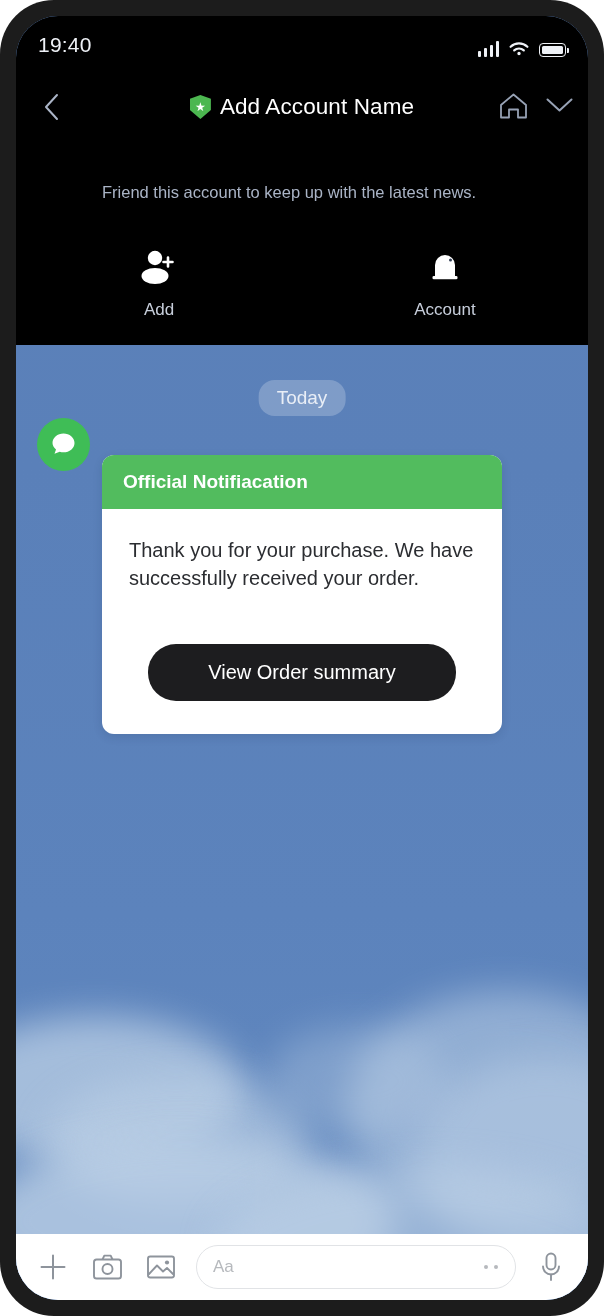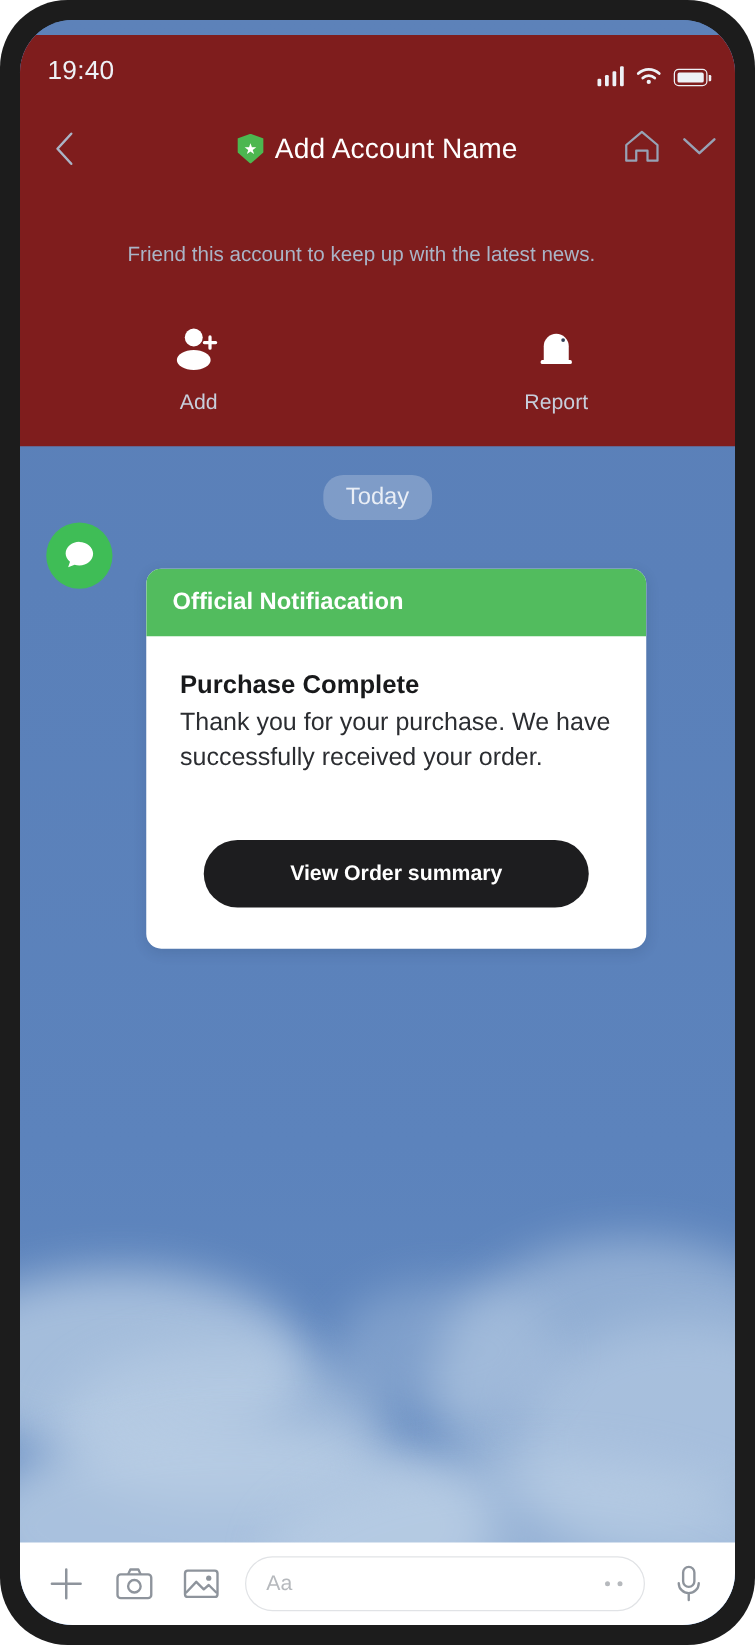--- a/index.html
+++ b/index.html
@@ -34,22 +34,22 @@
   .cl1{ left:-70px; top:1000px; width:300px; height:150px; opacity:.75;}
   .cl2{ left:30px;  top:1060px; width:260px; height:130px; opacity:.6;}
   .cl3{ left:-40px; top:1120px; width:420px; height:170px; opacity:.8;}
   .cl4{ left:330px; top:975px;  width:320px; height:230px; opacity:.55;}
   .cl5{ left:400px; top:1040px; width:260px; height:200px; opacity:.5;}
   .cl6{ left:200px; top:1150px; width:420px; height:160px; opacity:.6;}
   .cl7{ left:250px; top:1010px; width:180px; height:110px; opacity:.35;}
 
   
   #header{
-    position:absolute; left:0; top:12px; width:572px; height:329px;
-    background:#7f1d1d;
+    position:absolute; left:0; top:0; width:572px; height:329px;
+    background:#000000;
     z-index:5;
   }
 
   
   .statusbar{
     position:absolute; left:0; top:0; width:572px; height:62px;
   }
   .clock{
     position:absolute; left:22px; top:17px;
     color:#eef1f6; font-size:21px; letter-spacing:.2px;
@@ -126,39 +126,39 @@
     padding:7px 18px; border-radius:16px;
   }
 
   .avatar{
     position:absolute; left:21px; top:73px;
     width:53px; height:53px; border-radius:50%;
     background:#3fbd56; display:flex; align-items:center; justify-content:center;
   }
 
   .card{
-    position:absolute; left:101px; top:110px;
+    position:absolute; left:86px; top:110px;
     width:400px;
     background:#ffffff;
     border-radius:12px;
     overflow:hidden;
     box-shadow:0 3px 10px rgba(20,40,70,.14);
   }
   .card-head{
     background:#52bc5e; height:54px;
     display:flex; align-items:center; padding:0 21px;
   }
   .card-head .t{ color:#fff; font-size:19px; font-weight:bold; }
   .card-body{ padding:27px 27px 0 27px; }
   .card-title{ color:#18191b; font-size:20.5px; font-weight:bold; margin-bottom:4px; }
   .card-text{ color:#2b2d31; font-size:20px; line-height:28px; }
   .cta-wrap{ padding:52px 27px 33px 27px; display:flex; justify-content:center; }
   .cta{
     background:#1d1d1f; color:#ffffff;
-    font-size:17px; font-weight:bold;
+    font-size:20px; font-weight:normal;
     border:none; border-radius:28px;
     padding:17px 0; width:308px; text-align:center; cursor:pointer;
   }
 
   
   #bottombar{
     position:absolute; left:0; bottom:0; width:572px; height:66px;
     background:#ffffff; z-index:6;
     display:flex; align-items:center; padding:0 18px; gap:16px;
   }
@@ -252,41 +252,40 @@
           <span class="lbl">Add</span>
         </div>
         <div class="action">
           <span class="ico">
             <svg width="36" height="36" viewBox="0 0 36 36">
               <path d="M8 28V17a10 10 0 0 1 20 0v11z" fill="#ffffff"></path>
               <rect x="5.5" y="28" width="25" height="3.2" rx="1.3" fill="#ffffff"></rect>
               <circle cx="23.5" cy="12" r="1.5" fill="#333f56"></circle>
             </svg>
           </span>
-          <span class="lbl">Report</span>
+          <span class="lbl">Account</span>
         </div>
       </div>
     </div>
 
     <div id="chat">
 
       <div class="today">Today</div>
 
       <div class="avatar">
         <svg width="27" height="27" viewBox="0 0 27 27">
           <path d="M13.5 2.5c6 0 11 4.2 11 9.4s-5 9.4-11 9.4c-1.3 0-2.6-.2-3.8-.6l-5.2 2 1.5-4.3c-2.1-1.7-3.5-4-3.5-6.5 0-5.2 5-9.4 11-9.4z" fill="#ffffff"></path>
         </svg>
       </div>
 
       <div class="card">
         <div class="card-head">
           <span class="t">Official Notifiacation</span>
         </div>
         <div class="card-body">
-          <div class="card-title">Purchase Complete</div>
           <div class="card-text">Thank you for your purchase. We have successfully received your order.</div>
         </div>
         <div class="cta-wrap">
           <button class="cta">View Order summary</button>
         </div>
       </div>
     </div>
 
     <div id="bottombar">
       <span class="bb-ico">

